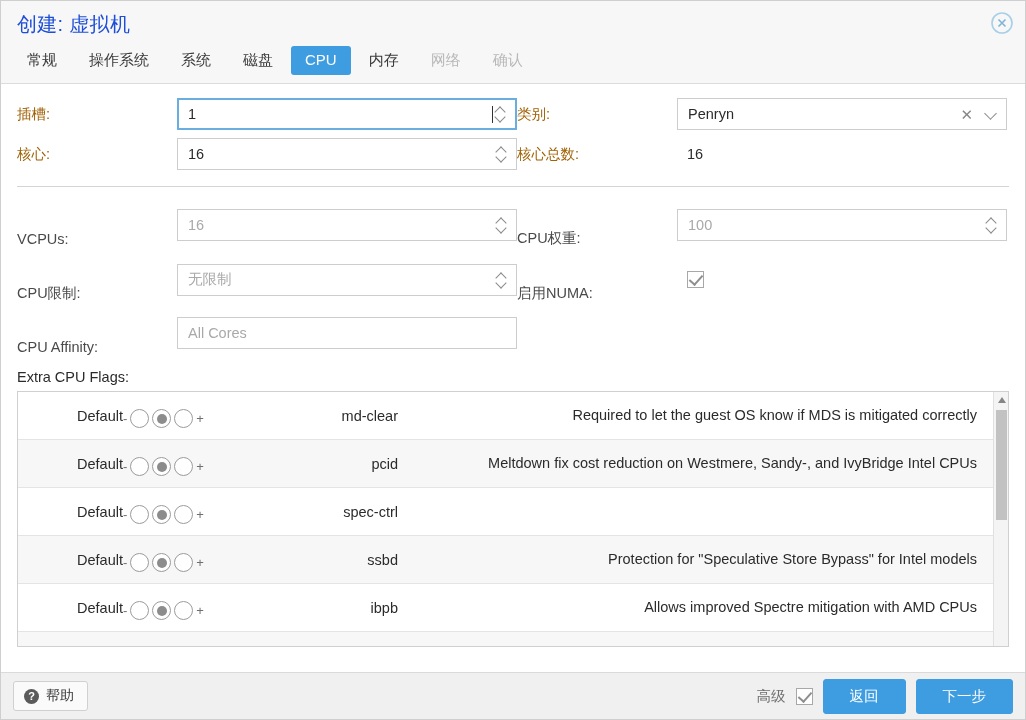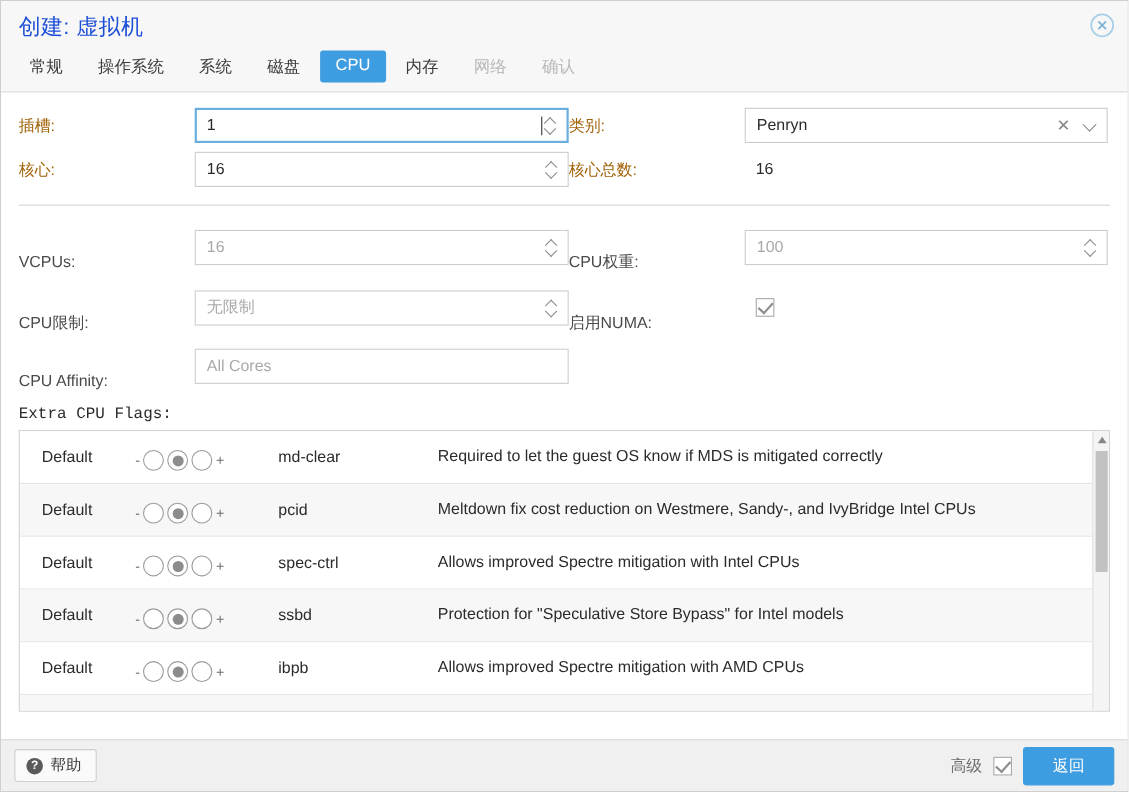--- a/index.html
+++ b/index.html
@@ -177,30 +177,30 @@
   .divider {
     border: none;
     border-top: 1px solid #d4d4d4;
     margin: 16px 0 14px 0;
   }
 
   .flags-label {
     font-size: 14.5px;
     color: #2b2b2b;
     margin: 14px 0 6px 0;
-    font-family: Liberation Mono, monospace;
   }
 
   
   .table-wrap {
     position: relative;
     border: 1px solid #d0d0d0;
     height: 256px;
     overflow: hidden;
     background: #ffffff;
+    text-align: right;
   }
   .table-scroll {
     position: absolute;
     inset: 0 15px 0 0;
     overflow: hidden;
   }
   .frow {
     display: flex;
     align-items: center;
     min-height: 48px;
@@ -482,21 +482,20 @@
         <div class="frow">
           <div class="c-default">Default</div>
           <div class="c-toggle">
             <span class="sign">-</span>
             <span class="radio"></span>
             <span class="radio on"></span>
             <span class="radio"></span>
             <span class="sign">+</span>
           </div>
           <div class="c-flag">spec-ctrl</div>
-          <div class="c-desc">Allows improved Spectre mitigation with Intel CPUs</div>
         </div>
 
         <div class="frow alt">
           <div class="c-default">Default</div>
           <div class="c-toggle">
             <span class="sign">-</span>
             <span class="radio"></span>
             <span class="radio on"></span>
             <span class="radio"></span>
             <span class="sign">+</span>
@@ -531,16 +530,17 @@
 
   <div class="footer">
     <div class="help-btn">
       <span class="q-icon">?</span>
       <span>帮助</span>
     </div>
     <div class="footer-right">
       <span class="adv-label">高级</span>
       <span class="adv-box checked"></span>
       <button class="btn">返回</button>
+      <button class="btn">下一步</button>
     </div>
   </div>
 
 </div>
 
 </body></html>

